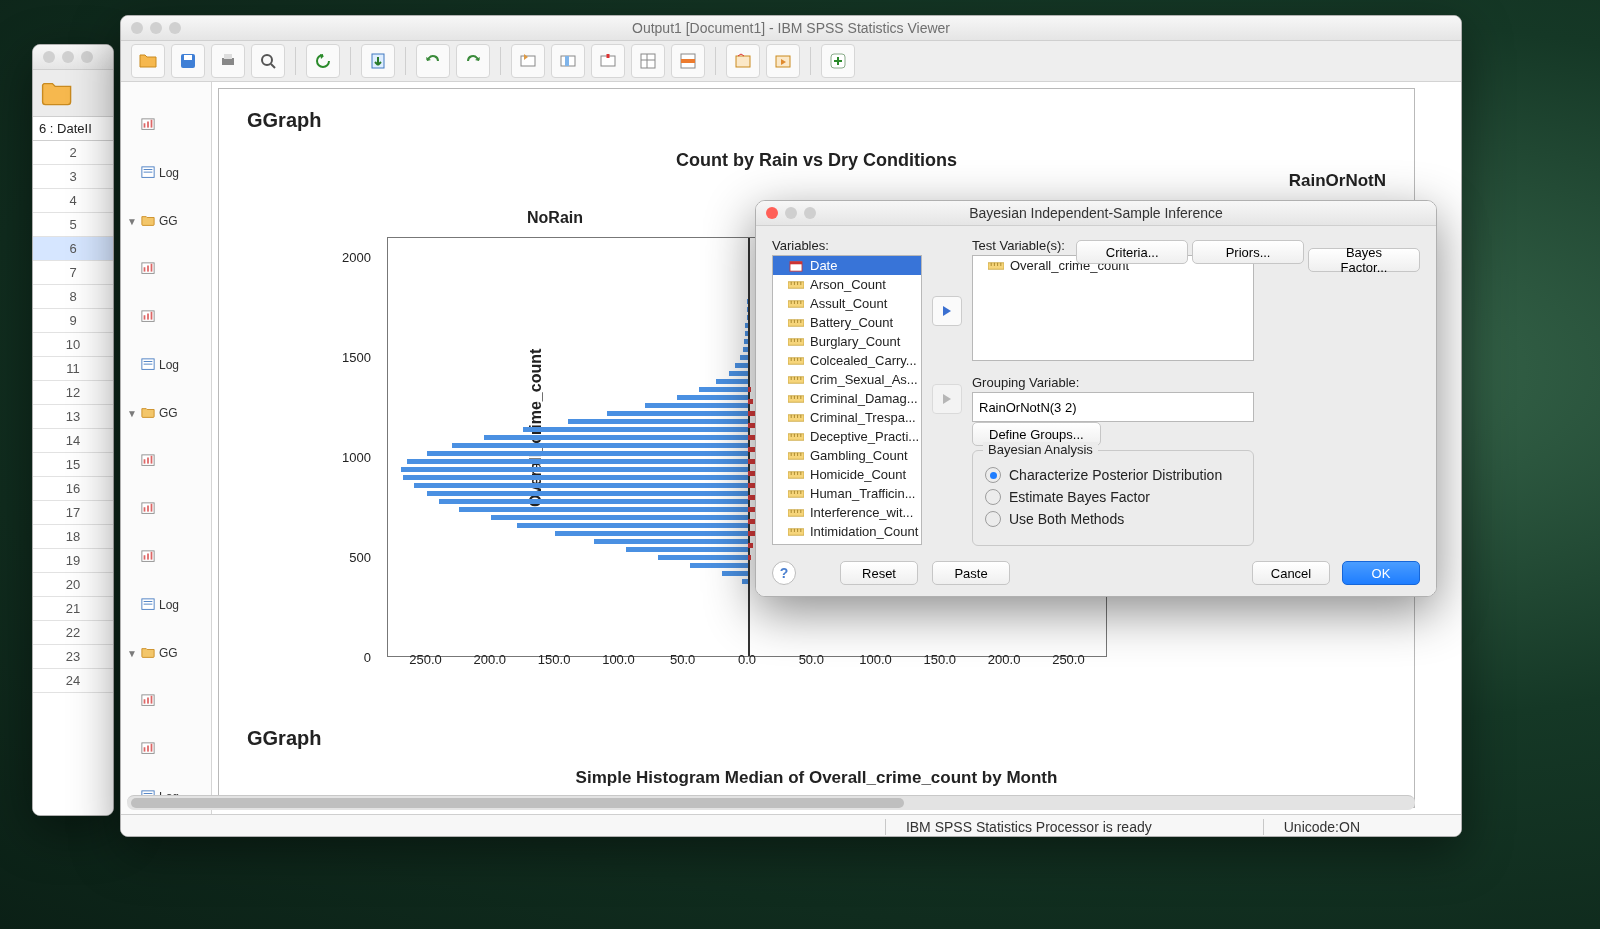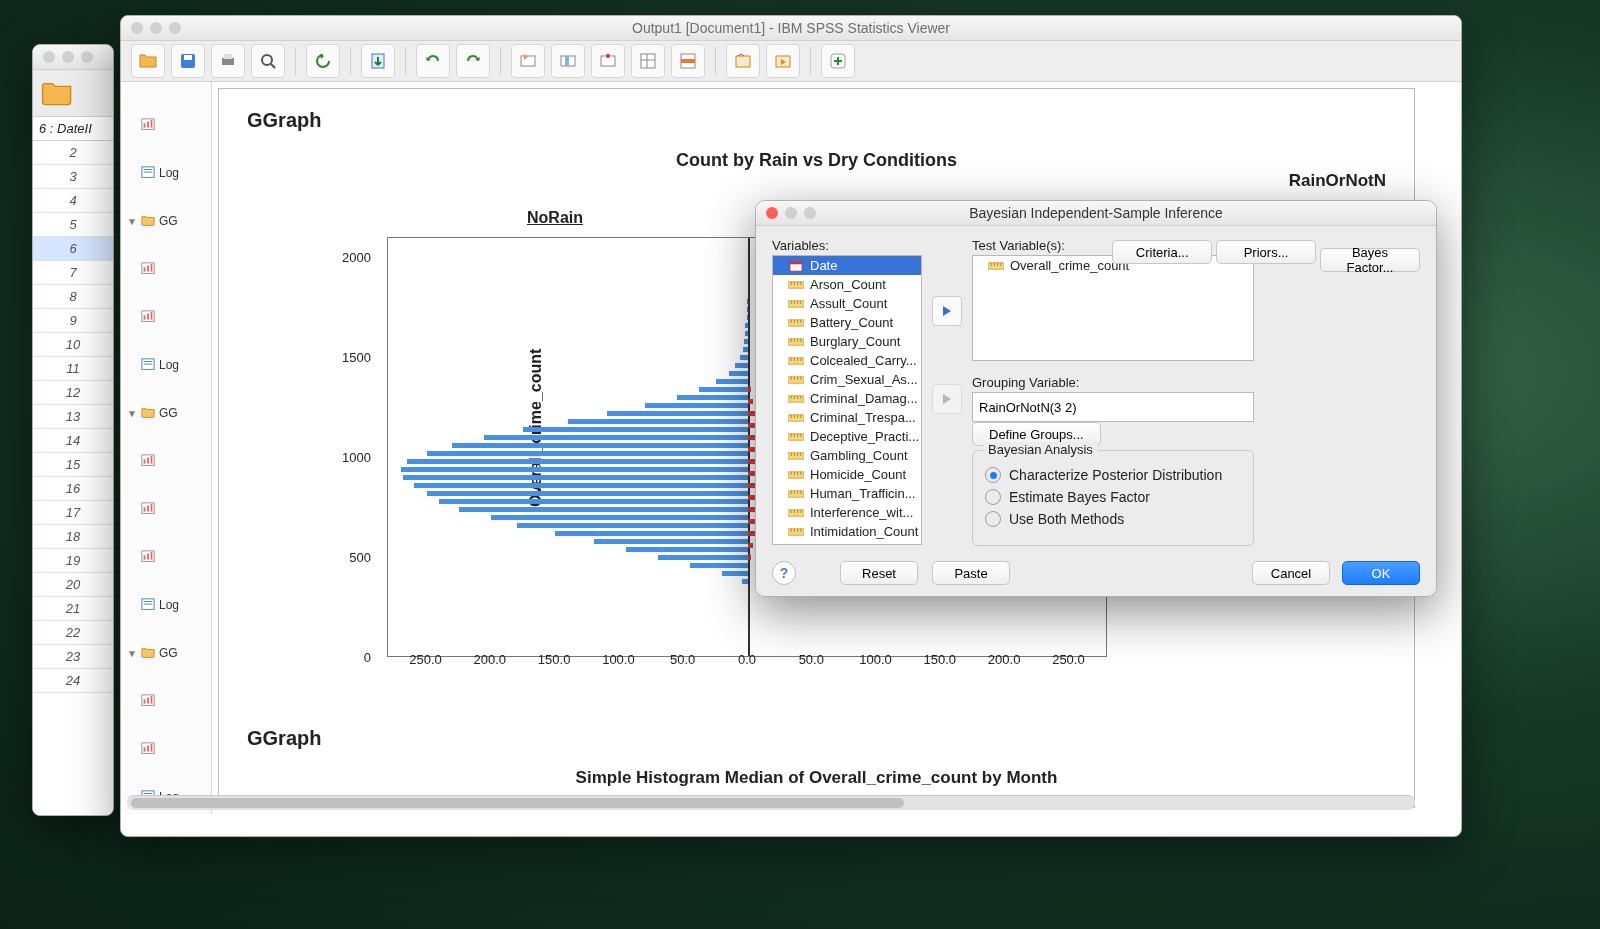--- a/index.html
+++ b/index.html
@@ -40,21 +40,21 @@
   .traffic { display:flex; gap:7px; }
   .dot { width:12px; height:12px; border-radius:50%; }
   .dot.red{background:#ff5f57;}
   .dot.dim{background:#d0d0d0;}
   .title-text{
     position:absolute; left:0; right:0; text-align:center;
     color:#6f6f6f; font-size:14px; pointer-events:none;
   }
 
   
-  #data-window { left:32px; top:44px; width:80px; height:770px; z-index:1;font-style:italic;}
+  #data-window { left:32px; top:44px; width:80px; height:770px; z-index:1;}
   #data-window .body{background:#ececec; height:calc(100% - 24px); display:flex; flex-direction:column;}
   .folder-bar{height:46px;border-bottom:1px solid #cfcfcf;display:flex;align-items:center;padding:0 8px;}
   .folder-icon svg{width:34px;height:28px;}
   .cell-label{padding:4px 6px;font-size:13px;border-bottom:1px solid #cfcfcf;background:#fff;}
   .rownums{flex:1;overflow:hidden;background:#fff;}
   .rownum{color:#555;font-size:13px;text-align:center;border-bottom:1px solid #e2e2e2;height:23px;line-height:23px;}
   .rownum.sel{background:#d6e6ff;}
 
   
   #viewer-window{left:120px; top:15px; width:1340px; height:820px; z-index:2;}
@@ -88,21 +88,21 @@
   .chart-box{position:relative;width:820px;height:500px;margin-left:40px;}
   .y-ticks{position:absolute;left:40px;top:40px;bottom:40px;width:50px;}
   .y-tick{position:absolute;right:6px;font-size:13px;transform:translateY(50%);}
   .x-ticks{position:absolute;left:100px;right:0;bottom:30px;height:20px;}
   .x-tick{position:absolute;font-size:13px;transform:translateX(-50%);bottom:0;}
   .plot{position:absolute;left:100px;right:0;top:40px;bottom:40px;border:1px solid #777;}
   .bar{position:absolute;height:5px;}
   .blue{background:#4a90e2;}
   .redb{background:#d93b3b;}
   .zero-line{position:absolute;width:2px;background:#333;top:0;bottom:0;}
-  .norain-label{position:absolute;font-weight:700;font-size:16px;text-decoration:underline;}
+  .norain-label{position:absolute;font-weight:700;font-size:16px;}
 
   .statusbar{
     height:24px;border-top:1px solid #cfcfcf;background:#f7f7f7;
     display:flex;align-items:center;justify-content:flex-end;gap:30px;
     padding:0 20px;font-size:14px;color:#333;
   }
   .statusbar .cell{border-left:1px solid #c8c8c8;padding-left:20px;}
 
   .second-graph-title{font-weight:700;font-size:17px;text-align:center;margin-top:12px;}
 
@@ -137,21 +137,21 @@
   .fieldset .legend{
     position:absolute;top:-9px;left:10px;background:var(--panel-bg);padding:0 5px;font-size:13px;
   }
   .radio-row{display:flex;align-items:center;gap:8px;font-size:14px;margin:6px 0;}
   .radio{width:14px;height:14px;border:1px solid #9d9d9d;border-radius:50%;display:inline-flex;align-items:center;justify-content:center;}
   .radio.checked::after{content:"";width:7px;height:7px;border-radius:50%;background:#1e7dff;}
   .help-circle{
     width:22px;height:22px;border-radius:50%;border:1px solid #bcbcbc;background:#fff;color:#4a7fcf;
     display:flex;align-items:center;justify-content:center;font-weight:700;cursor:pointer;
   }
-  .right-buttons .btn{width:100px;justify-content:center;margin-bottom:8px;}
+  .right-buttons .btn{width:112px;justify-content:center;margin-bottom:8px;}
   .bottom-scroll{height:14px;background:#e3e3e3;border-top:1px solid #c8c8c8;position:absolute;left:6px;right:46px;bottom:26px;border-radius:7px;}
   .bottom-scroll .thumb{position:absolute;left:4px;top:2px;height:10px;width:60%;background:#bfbfbf;border-radius:5px;}
 </style>
 </head>
 <body>
 
 <div id="data-window" class="window">
   <div class="titlebar">
     <div class="traffic">
       <div class="dot dim"></div>
@@ -702,20 +702,26 @@
 
       <h2 style="margin-top:30px;">GGraph</h2>
       <div class="second-graph-title">Simple Histogram Median of Overall_crime_count by Month</div>
     </div>
   </div>
 
   <div class="bottom-scroll">
       <div class="thumb"></div>
     </div>
 
+  <div class="statusbar">
+    <span class="cell">IBM SPSS Statistics Processor is ready</span>
+    <span class="cell" style="min-width:30px;"></span>
+    <span class="cell">Unicode:ON</span>
+    <span class="cell" style="min-width:30px;"></span>
+  </div>
 </div>
 
 <div id="dialog" class="window">
   <div class="titlebar">
     <div class="traffic">
       <div class="dot red"></div>
       <div class="dot" style="background:#cfcfcf"></div>
       <div class="dot" style="background:#cfcfcf"></div>
     </div>
     <div class="title-text" style="color:#333">Bayesian Independent-Sample Inference</div>

